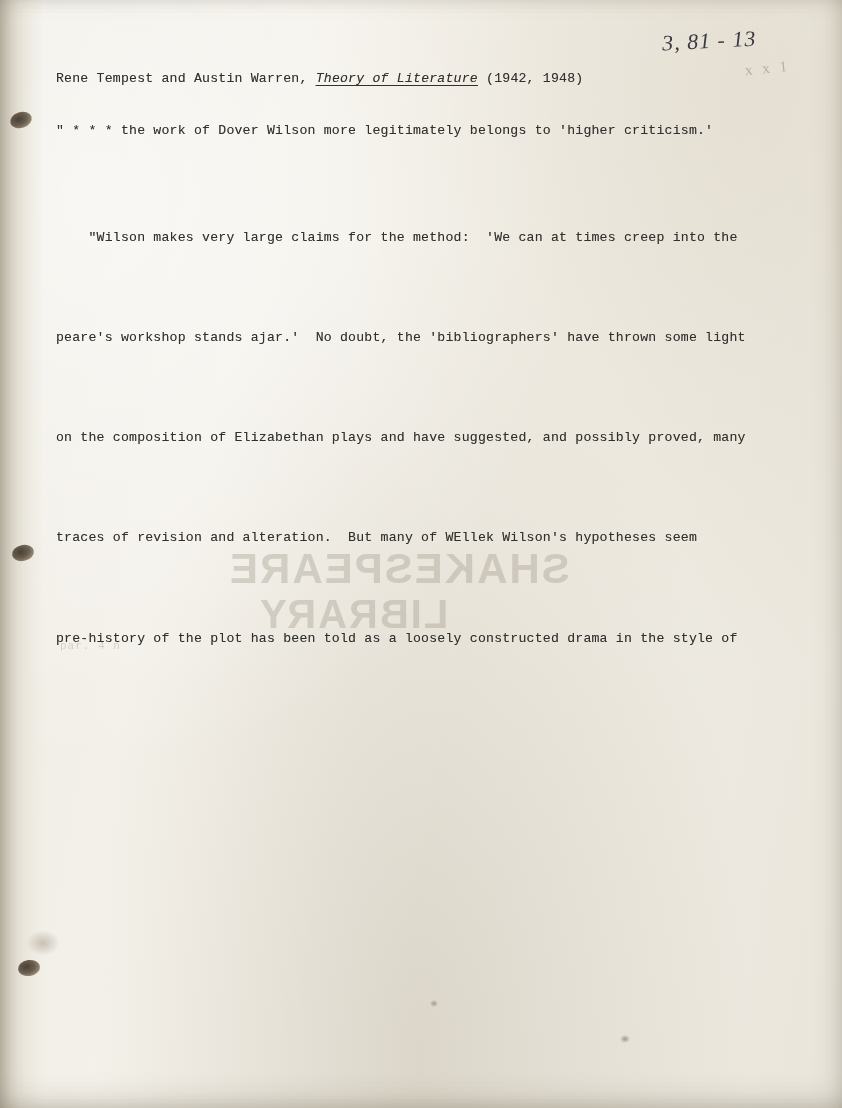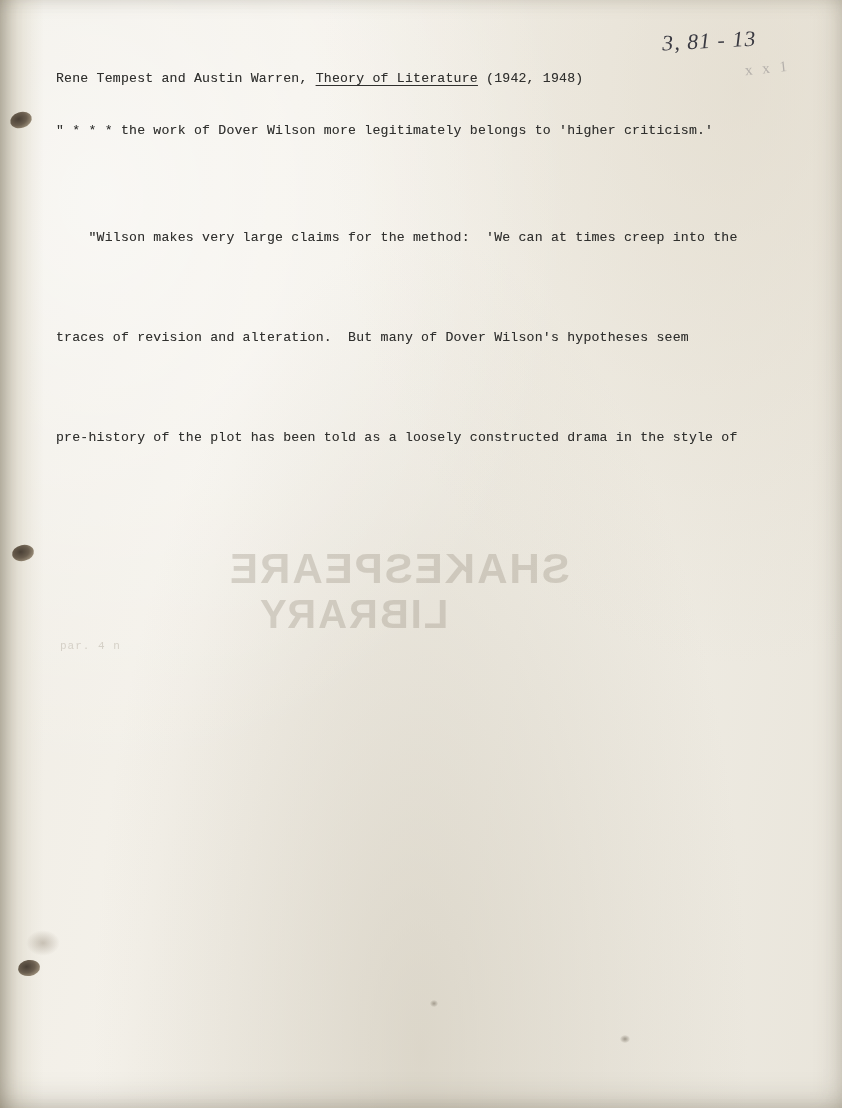--- a/index.html
+++ b/index.html
@@ -125,20 +125,21 @@
   .para {
     white-space: pre-wrap;
   }
   .para .ln {
     display: block;
     white-space: pre;
   }
   u.title {
     text-decoration: underline;
     text-underline-offset: 3px;
+    font-style: italic;
   }
 </style>
 </head>
 <body>
 
 <div class="page">
   <div class="paper-tint"></div>
 
   <div class="ghost g1">SHAKESPEARE</div>
   <div class="ghost g2">LIBRARY</div>
@@ -148,21 +149,23 @@
   <div class="handwriting-faint">x x 1</div>
 
   <div class="typed">
 
     <div class="heading-line"><span>Rene Tempest and Austin Warren, </span><u class="title">Theory of Literature</u><span> (1942, 1948)</span></div>
 
     <div class="quote-open">" * * * the work of Dover Wilson more legitimately belongs to 'higher criticism.'</div>
 
     <div class="para">
       <span class="ln">    "Wilson makes very large claims for the method:  'We can at times creep into the</span>
-      <span class="ln">traces of revision and alteration.  But many of Dover Wilson's hypotheses seem</span>
+      <span class="ln">peare's workshop stands ajar.'  No doubt, the 'bibliographers' have thrown some light</span>
+      <span class="ln">on the composition of Elizabethan plays and have suggested, and possibly proved, many</span>
+      <span class="ln">traces of revision and alteration.  But many of WEllek Wilson's hypotheses seem</span>
       <span class="ln">pre-history of the plot has been told as a loosely constructed drama in the style of</span>
       
       
       
     </div>
 
   </div>
 
   <div class="left-edge"></div>
   <div class="hole h1"></div>

